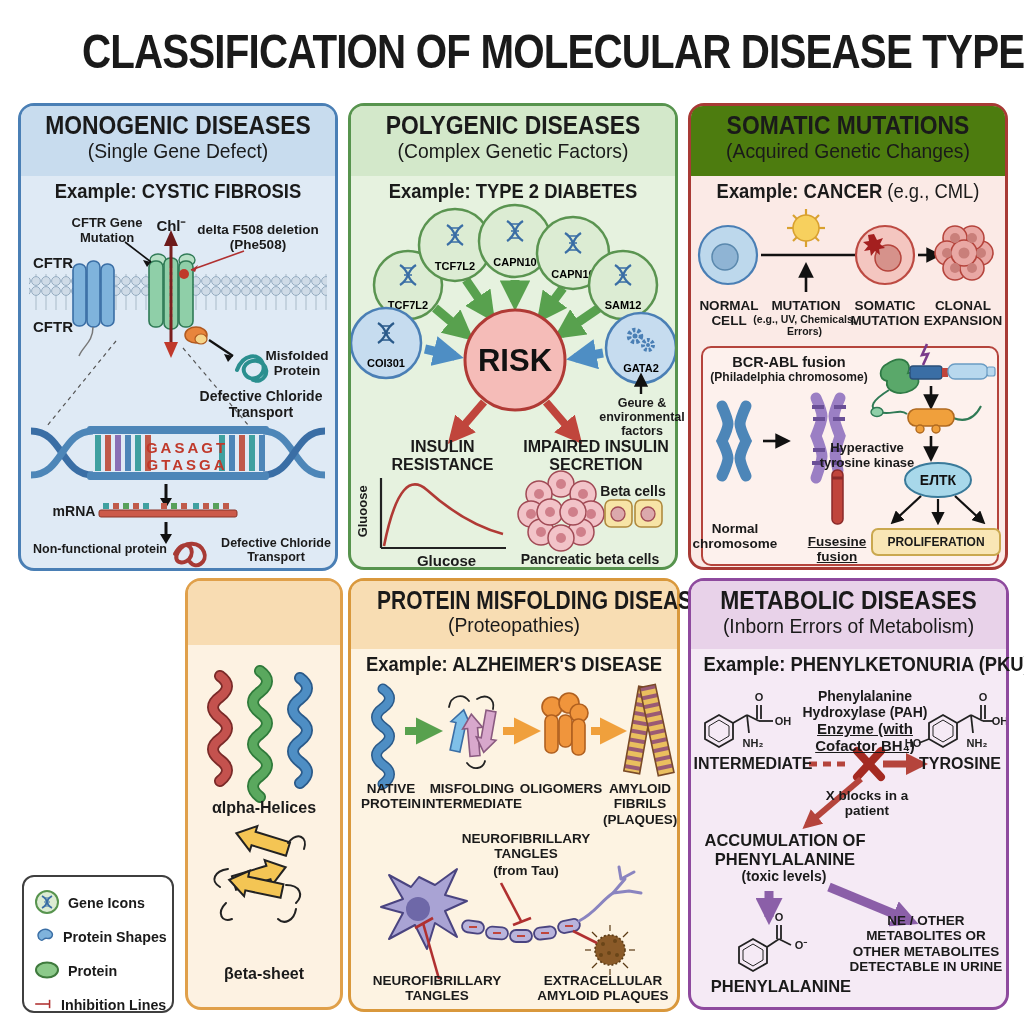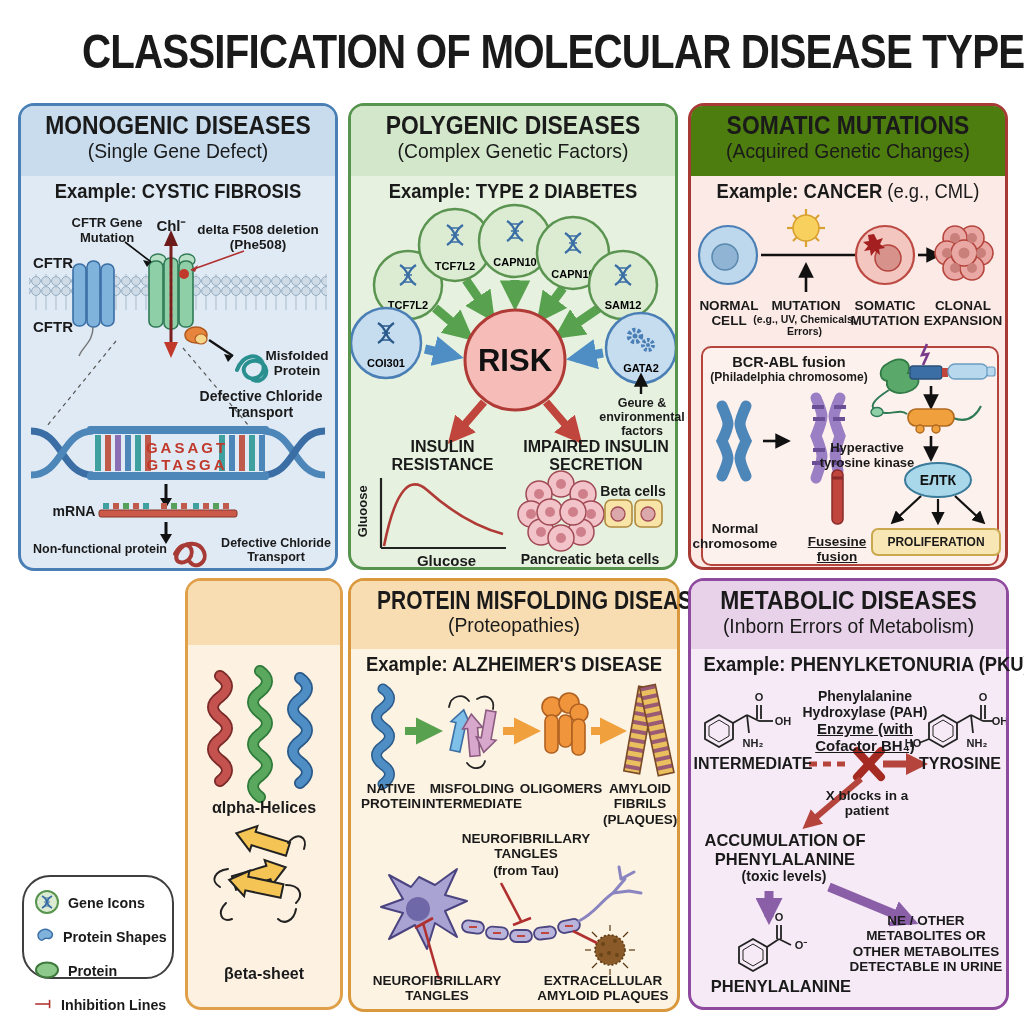--- a/index.html
+++ b/index.html
@@ -22,21 +22,21 @@
   #p-poly{left:348px;top:103px;width:330px;height:467px;background:#e6f2df;border:3px solid #57944e;}
   #p-poly .phead{background:#d3e8ca;height:64px;}
   #p-som{left:688px;top:103px;width:320px;height:467px;background:#fbeae6;border:3px solid #a83a35;}
   #p-som .phead{background:#4d7c0f;height:64px;}
   #p-helix{left:185px;top:578px;width:158px;height:432px;background:#fdf2e2;border:3px solid #e0a04a;}
   #p-helix .phead{background:#f8dcb2;height:58px;border-radius:12px 12px 0 0;}
   #p-mis{left:348px;top:578px;width:332px;height:434px;background:#fdf3e2;border:3px solid #d9983c;}
   #p-mis .phead{background:#f8ddb3;height:62px;}
   #p-met{left:688px;top:578px;width:321px;height:432px;background:#f5eaf5;border:3px solid #8e4a9e;}
   #p-met .phead{background:#e8d2e9;height:62px;}
-  #legend{left:22px;top:875px;width:152px;height:104px;background:#fff;border:2.5px solid #3f3f3f;border-radius:28px;}
+  #legend{left:22px;top:875px;width:152px;height:138px;background:#fff;border:2.5px solid #3f3f3f;border-radius:12px;}
   .leg-row{display:flex;align-items:center;gap:8px;padding:4px 0 0 10px;height:30px;}
   .leg-txt{font-weight:700;font-size:15px;white-space:nowrap;transform:scaleX(0.95);transform-origin:left;}
   .innerbox{position:absolute;border:2.5px solid #b5443c;border-radius:10px;background:#fdf1ed;}
   .ybox{position:absolute;background:#f9e6b5;border:2px solid #caa84e;border-radius:7px;
         font-weight:800;font-size:12px;text-align:center;}
 </style>
 </head>
 <body>
 
 <div class="page">

